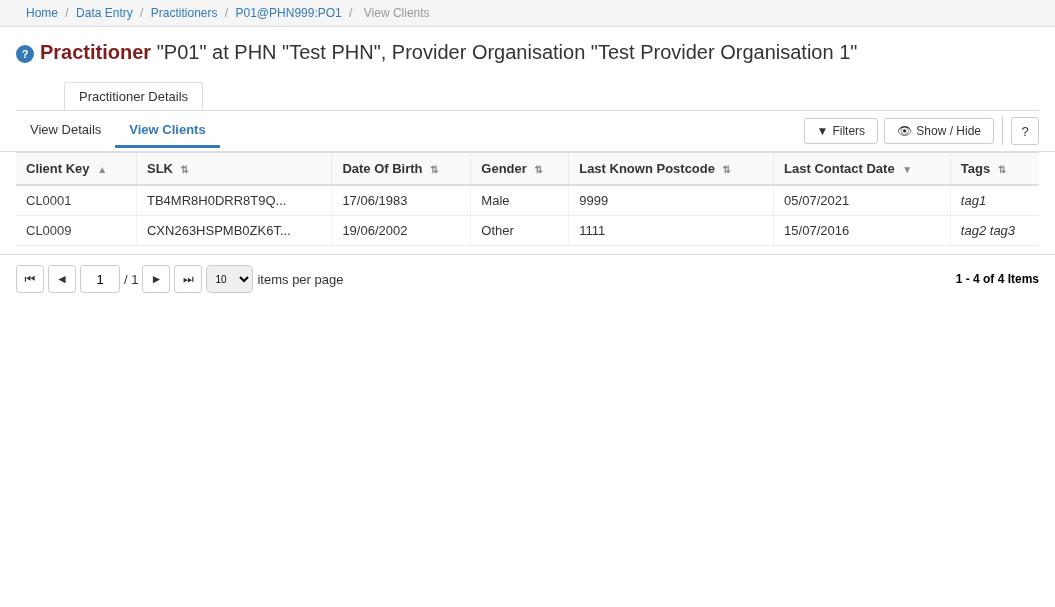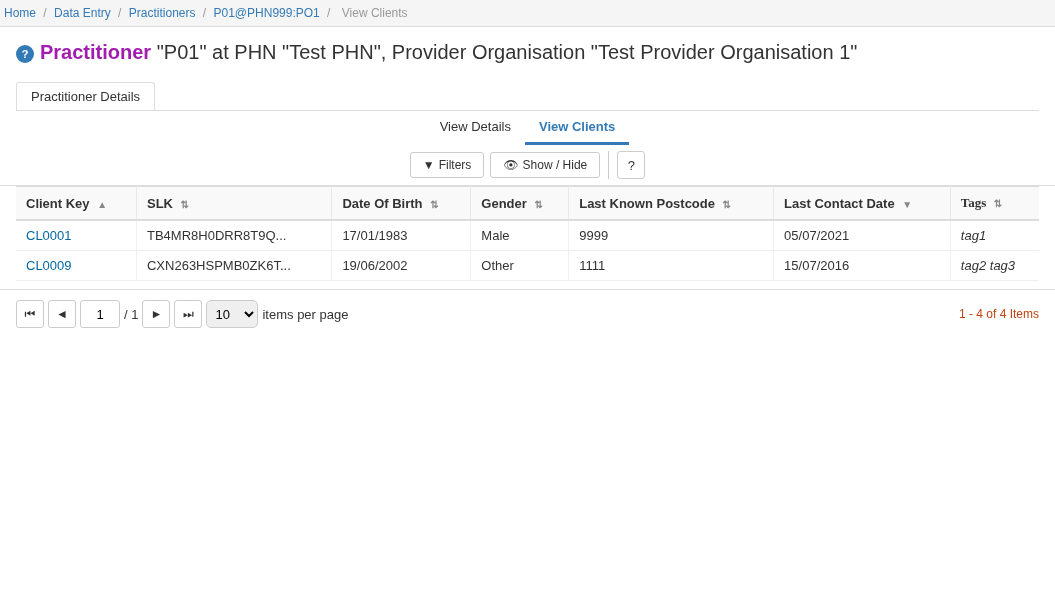--- a/index.html
+++ b/index.html
@@ -1,37 +1,37 @@
 <!DOCTYPE html>
 <html><head>
   <meta charset="utf-8">
   <style>
     * { box-sizing: border-box; margin: 0; padding: 0; }
     body { font-family: Arial, sans-serif; font-size: 13px; background: #fff; color: #333; }
 
     .breadcrumb {
       background: #f5f5f5;
-      padding: 6px 4px;
+      padding: 6px 26px;
       font-size: 12px;
       border-bottom: 1px solid #ddd;
       color: #666;
     }
     .breadcrumb a { color: #337ab7; text-decoration: none; }
     .breadcrumb span { color: #999; margin: 0 4px; }
 
     .page-header {
       padding: 14px 16px 10px;
     }
     .page-title {
       font-size: 20px;
       font-weight: normal;
       color: #333;
     }
     .page-title a {
-      color: #a21caf;
+      color: #7f1d1d;
       text-decoration: none;
       font-weight: bold;
     }
     .help-icon {
       display: inline-flex;
       align-items: center;
       justify-content: center;
       width: 18px;
       height: 18px;
       border-radius: 50%;
@@ -113,32 +113,32 @@
     th {
       padding: 8px 10px;
       text-align: left;
       font-weight: 600;
       color: #333;
       white-space: nowrap;
       border-right: 1px solid #e8e8e8;
       cursor: pointer;
       user-select: none;
     }
-    th:last-child { border-right: none; font-family: Liberation Serif, serif; }
+    th:last-child { border-right: none; }
     th .sort-icon { margin-left: 4px; color: #888; font-size: 10px; }
 
     td {
       padding: 7px 10px;
       border-bottom: 1px solid #eee;
       border-right: 1px solid #f0f0f0;
       color: #333;
     }
     td:last-child { border-right: none; font-style: italic; }
 
-    .link-cell { color: #0369a1; cursor: pointer; text-decoration: none; }
+    .link-cell { color: #404040; cursor: pointer; text-decoration: none; }
 
     .pagination-bar {
       display: flex;
       align-items: center;
       justify-content: space-between;
       padding: 10px 16px;
       border-top: 1px solid #ddd;
       margin-top: 8px;
     }
     .pagination-controls {
@@ -164,30 +164,32 @@
       height: 28px;
       border: 1px solid #ccc;
       border-radius: 3px;
       text-align: center;
       font-size: 13px;
     }
     .page-select {
       height: 28px;
       border: 1px solid #ccc;
       border-radius: 5px;
-      font-size: 13px;
+      font-size: 10px;
       padding: 0 4px;
     }
     .page-info {
       font-size: 12px;
-      color: #c2410c;
+      color: #000000;
+      font-weight: bold;
     }
 
     .practitioner-tab-section {
       padding: 8px 16px 0;
+      margin-left: 48px;
     }
     .practitioner-details-tab {
       display: inline-block;
       padding: 6px 14px;
       border: 1px solid #ddd;
       border-bottom: none;
       border-radius: 3px 3px 0 0;
       background: #fff;
       font-size: 13px;
       cursor: pointer;
@@ -197,21 +199,20 @@
       border-bottom: 1px solid #ddd;
       margin: 0 16px;
     }
 
     .tab-and-toolbar {
       display: flex;
       align-items: center;
       padding: 0 16px;
       border-bottom: 1px solid #ddd;
       justify-content: space-between;
-      flex-direction: column;
     }
     .tab-row {
       display: flex;
       align-items: flex-end;
     }
   </style>
 </head>
 <body>
 
 <div class="breadcrumb">
@@ -287,21 +288,21 @@
         <th>
           <span>Tags</span>
           <span class="sort-icon">⇅</span>
         </th>
       </tr>
     </thead>
     <tbody id="table-body">
     <tr>
       <td><a class="link-cell">CL0001</a></td>
       <td>TB4MR8H0DRR8T9Q...</td>
-      <td>17/01/1983</td>
+      <td>17/06/1983</td>
       <td>Male</td>
       <td>9999</td>
       <td>05/07/2021</td>
       <td>tag1</td>
     </tr>
         <tr>
       <td><a class="link-cell">CL0009</a></td>
       <td>CXN263HSPMB0ZK6T...</td>
       <td>19/06/2002</td>
       <td>Other</td>

